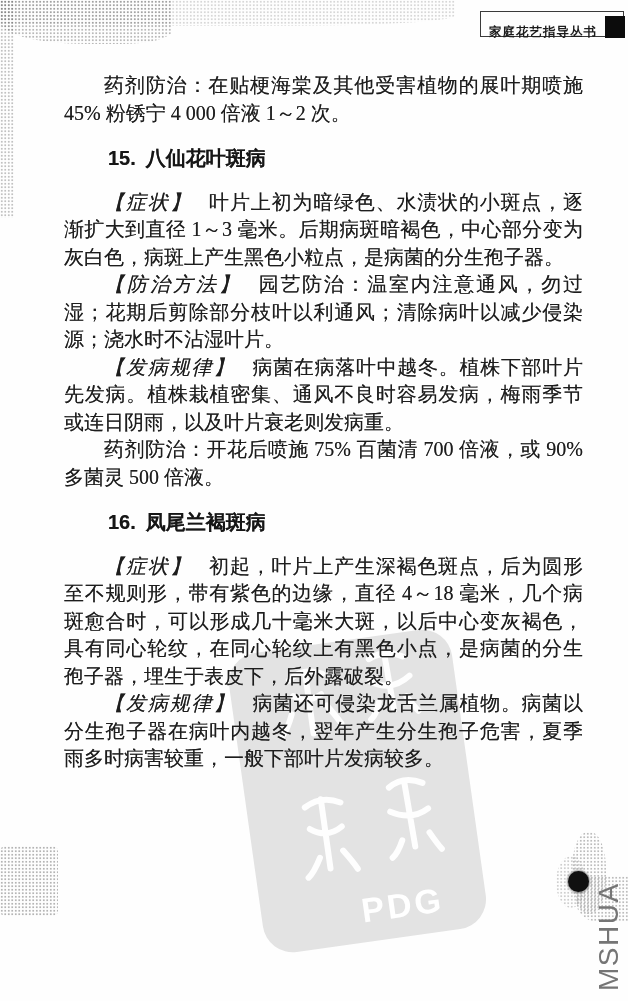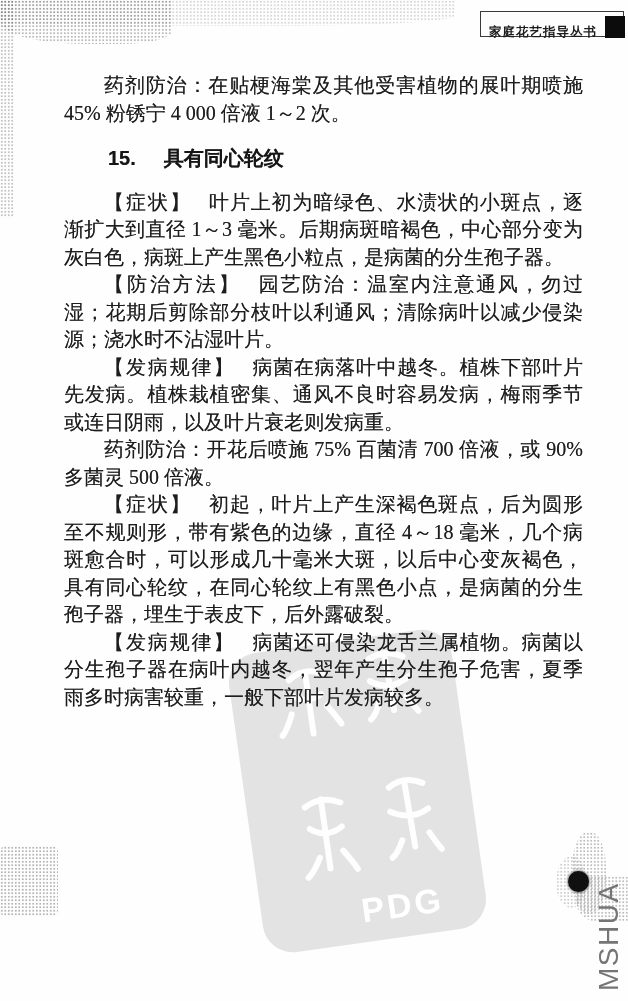--- a/index.html
+++ b/index.html
@@ -30,29 +30,29 @@
   
   .content{
     position:absolute;left:64px;top:72px;width:519px;
     font-size:20px;line-height:27.5px;color:#1d1d1d;
     text-align:justify;
     text-shadow:0 0 .5px rgba(25,25,25,.65);
     z-index:3;
   }
   .content p.para{margin:0;text-indent:2em;}
   .content .plabel{
-    letter-spacing:.06em;margin-right:.85em;
+    font-style:italic;letter-spacing:.06em;margin-right:.85em;
   }
   .content h3.heading{
     margin:18px 0 16px 0;
     font-family:"Liberation Sans","DejaVu Sans",sans-serif;
     font-weight:700;font-size:20px;line-height:27.5px;color:#161616;
     text-indent:2.2em;text-align:left;
   }
-  .content h3.heading .hnum{margin-right:28px;text-align:right;}
+  .content h3.heading .hnum{margin-right:10px;text-align:right;}
 
   
   .stamp{
     position:absolute;left:245px;top:640px;width:225px;height:302px;
     background:#e3e3e3;border-radius:30px;
     transform:rotate(-8deg);
     z-index:1;
   }
   .stamp svg{position:absolute;left:0;top:0;}
   .stamp-text{
@@ -121,25 +121,26 @@
         <path d="M58 160 q18 -10 36 0 M75 154 l0 70 M60 182 q16 12 32 2 M66 212 q-8 14 -14 18 M90 208 q8 12 12 20"></path>
 
         <path d="M144 152 q16 -10 34 0 M160 148 l2 66 M142 176 q20 12 38 2 M150 206 q-6 12 -12 16 M178 202 q6 12 10 18"></path>
       </g>
     </svg>
     <div class="stamp-text">PDG</div>
   </div>
 
   <div class="content">
       <p class="para"><span>药剂防治：在贴梗海棠及其他受害植物的展叶期喷施 45% 粉锈宁 4 000 倍液 1～2 次。</span></p>
-      <h3 class="heading"><span class="hnum">15.</span><span>具有同心轮纹</span></h3>
+      <h3 class="heading"><span class="hnum">15.</span><span>八仙花叶斑病</span></h3>
       <p class="para"><span class="plabel">【症状】</span><span>叶片上初为暗绿色、水渍状的小斑点，逐渐扩大到直径 1～3 毫米。后期病斑暗褐色，中心部分变为灰白色，病斑上产生黑色小粒点，是病菌的分生孢子器。</span></p>
       <p class="para"><span class="plabel">【防治方法】</span><span>园艺防治：温室内注意通风，勿过湿；花期后剪除部分枝叶以利通风；清除病叶以减少侵染源；浇水时不沾湿叶片。</span></p>
       <p class="para"><span class="plabel">【发病规律】</span><span>病菌在病落叶中越冬。植株下部叶片先发病。植株栽植密集、通风不良时容易发病，梅雨季节或连日阴雨，以及叶片衰老则发病重。</span></p>
       <p class="para"><span>药剂防治：开花后喷施 75% 百菌清 700 倍液，或 90% 多菌灵 500 倍液。</span></p>
+      <h3 class="heading"><span class="hnum">16.</span><span>凤尾兰褐斑病</span></h3>
       <p class="para"><span class="plabel">【症状】</span><span>初起，叶片上产生深褐色斑点，后为圆形至不规则形，带有紫色的边缘，直径 4～18 毫米，几个病斑愈合时，可以形成几十毫米大斑，以后中心变灰褐色，具有同心轮纹，在同心轮纹上有黑色小点，是病菌的分生孢子器，埋生于表皮下，后外露破裂。</span></p>
       <p class="para"><span class="plabel">【发病规律】</span><span>病菌还可侵染龙舌兰属植物。病菌以分生孢子器在病叶内越冬，翌年产生分生孢子危害，夏季雨多时病害较重，一般下部叶片发病较多。</span></p>
     </div>
 
   <div class="page-dot"></div>
   <div class="side-mark">MSHUA</div>
 
 </div>
 
 </body></html>

